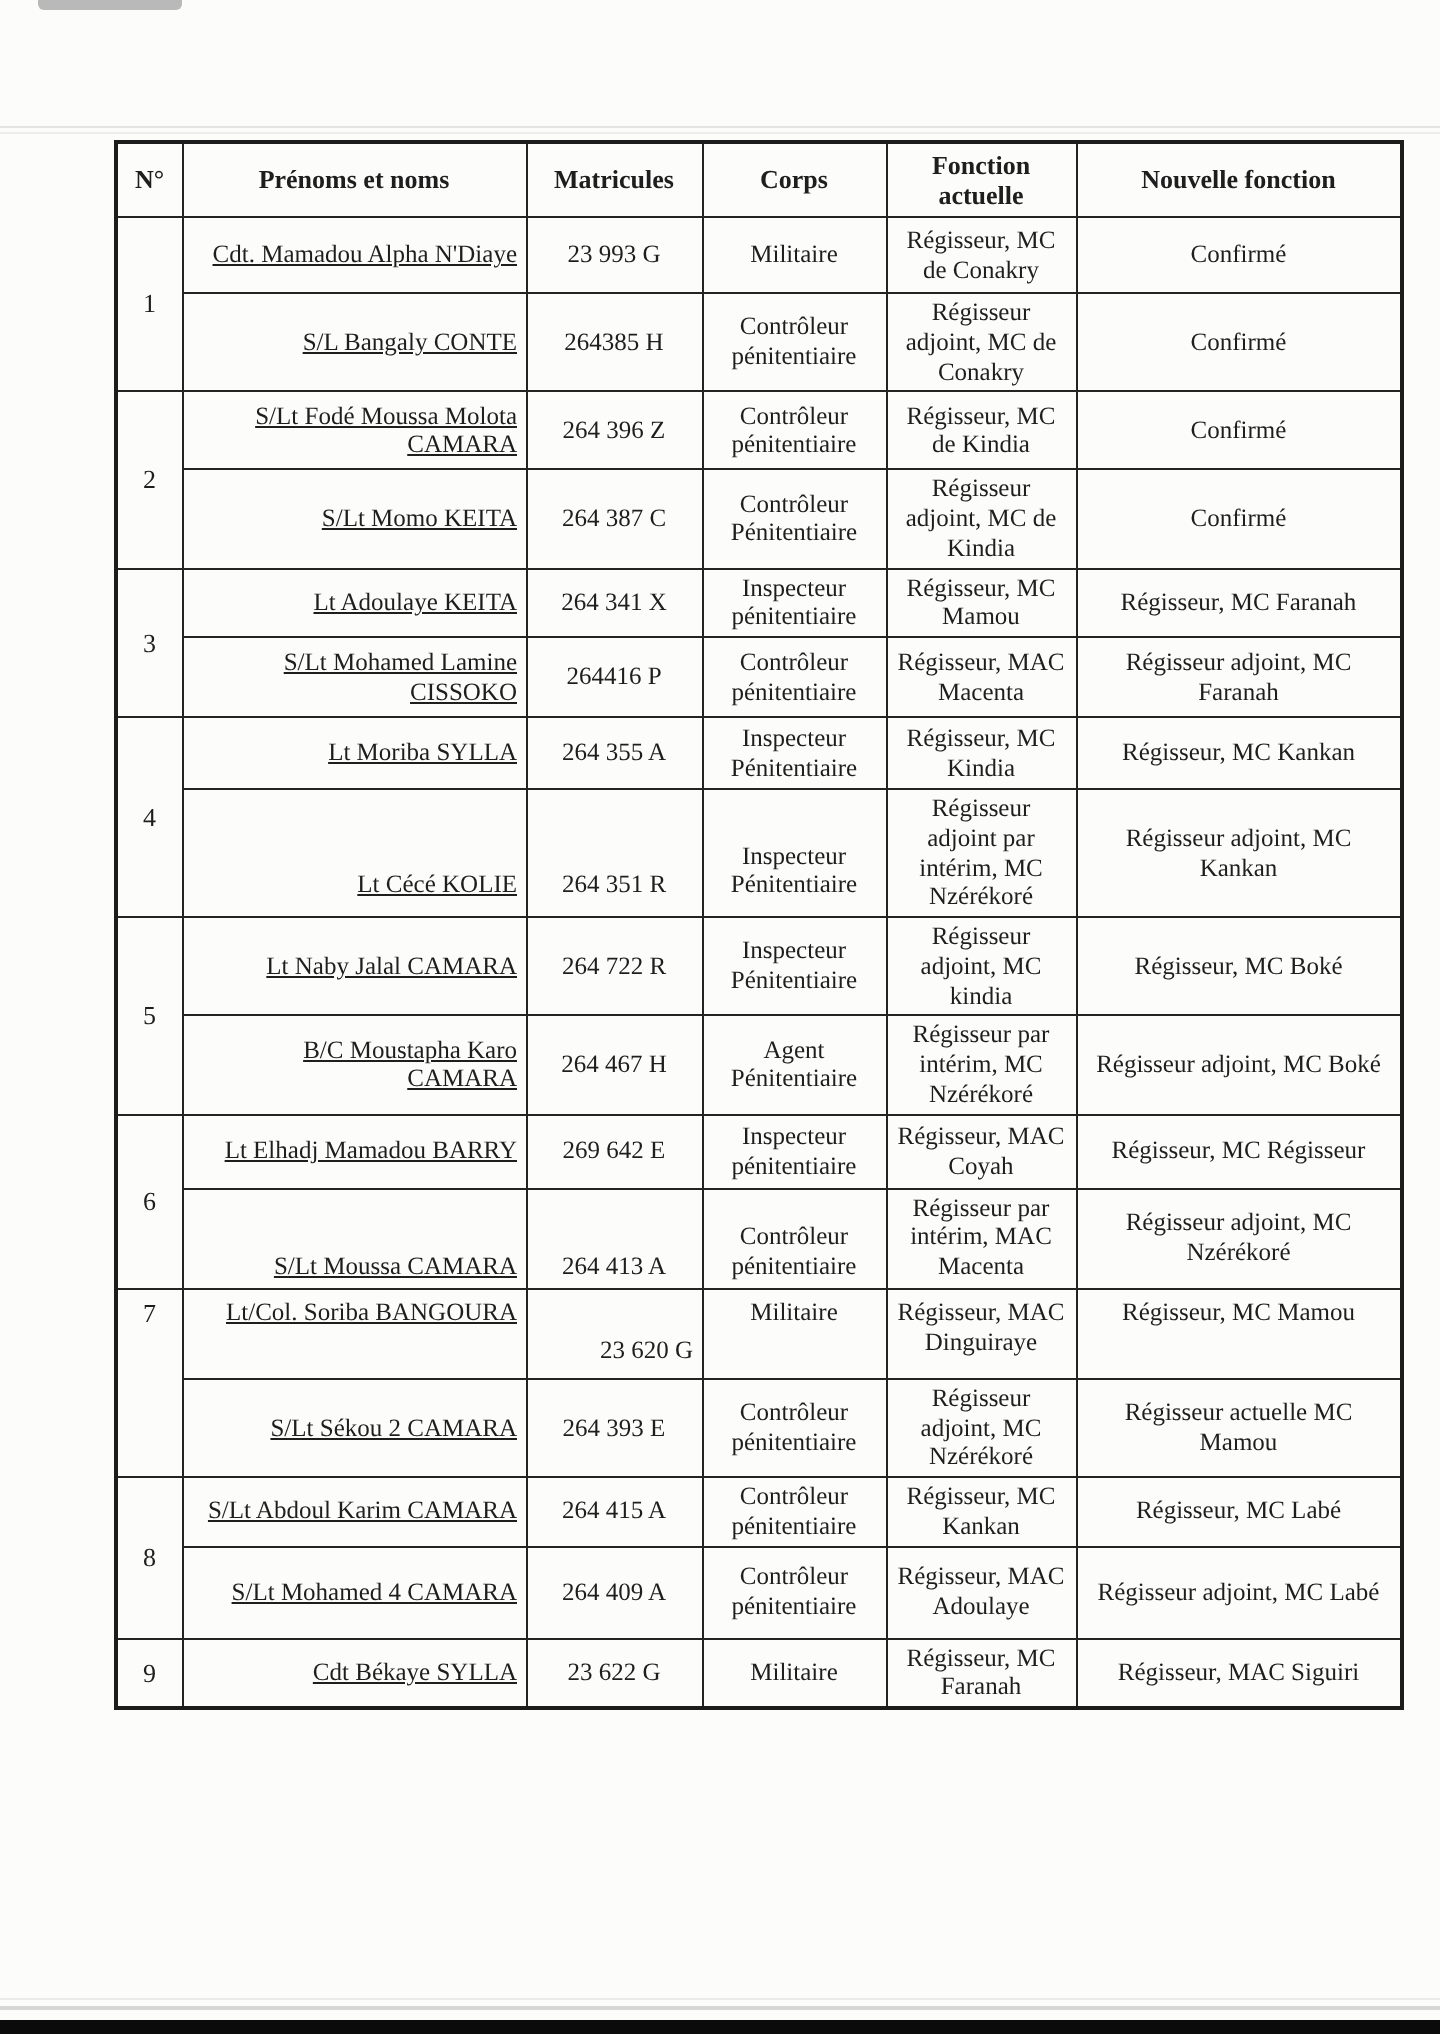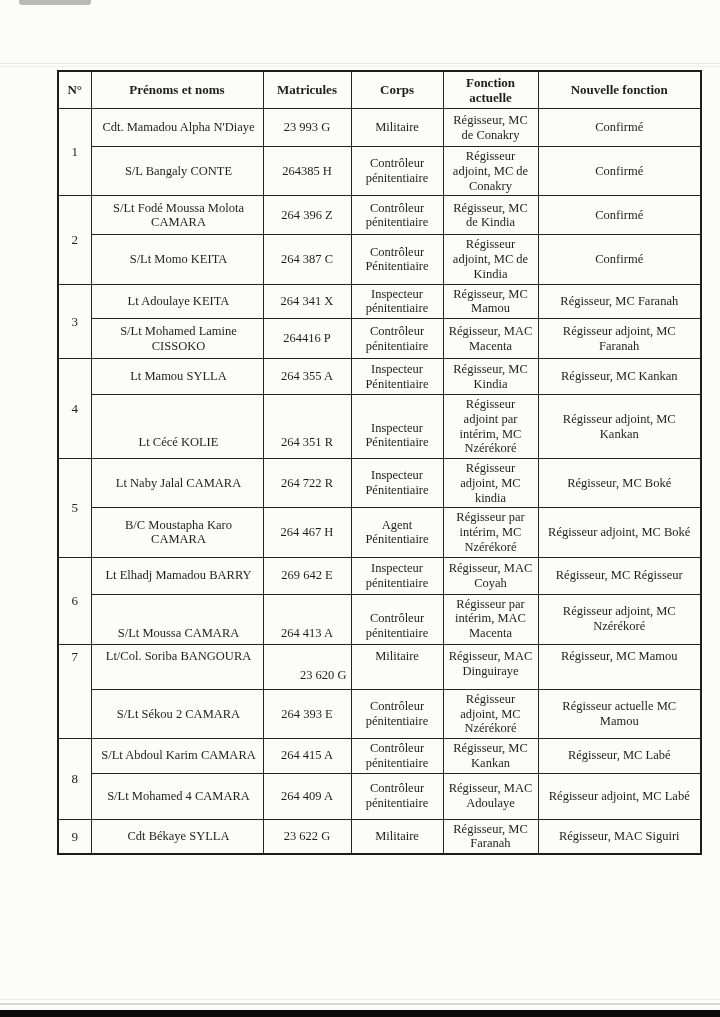--- a/index.html
+++ b/index.html
@@ -39,21 +39,21 @@
     font-size: 12.5px;
     line-height: 1.18;
     overflow: hidden;
   }
   .personnel thead th {
     font-weight: 700;
     font-size: 13px;
     height: 32px;
     padding: 2px 2px;
   }
-  .personnel td.col-name { text-align: center; padding-left: 7px; padding-right: 4px; }
+  .personnel td.col-name { text-align: right; padding-left: 7px; padding-right: 4px; text-decoration: underline; }
   .personnel td.col-num  { font-size: 13px; }
 
   
   tbody tr:nth-child(1)  { height: 38px; }
   tbody tr:nth-child(2)  { height: 43px; }
   tbody tr:nth-child(3)  { height: 39px; }
   tbody tr:nth-child(4)  { height: 43px; }
   tbody tr:nth-child(5)  { height: 33px; }
   tbody tr:nth-child(6)  { height: 40px; }
   tbody tr:nth-child(7)  { height: 36px; }
@@ -145,21 +145,21 @@
         </tr>
         <tr data-row="3-1">
           <td class="col-name">S/Lt Mohamed Lamine CISSOKO</td>
           <td class="col-matricule">264416 P</td>
           <td class="col-corps">Contrôleur pénitentiaire</td>
           <td class="col-fonction">Régisseur, MAC Macenta</td>
           <td class="col-nouvelle">Régisseur adjoint, MC Faranah</td>
         </tr>
         <tr data-row="4-0">
           <td rowspan="2" class="col-num">4</td>
-          <td class="col-name">Lt Mamou SYLLA</td>
+          <td class="col-name">Lt Moriba SYLLA</td>
           <td class="col-matricule">264 355 A</td>
           <td class="col-corps">Inspecteur Pénitentiaire</td>
           <td class="col-fonction">Régisseur, MC Kindia</td>
           <td class="col-nouvelle">Régisseur, MC Kankan</td>
         </tr>
         <tr data-row="4-1">
           <td class="col-name">Lt Cécé KOLIE</td>
           <td class="col-matricule">264 351 R</td>
           <td class="col-corps">Inspecteur Pénitentiaire</td>
           <td class="col-fonction">Régisseur adjoint par intérim, MC Nzérékoré</td>

